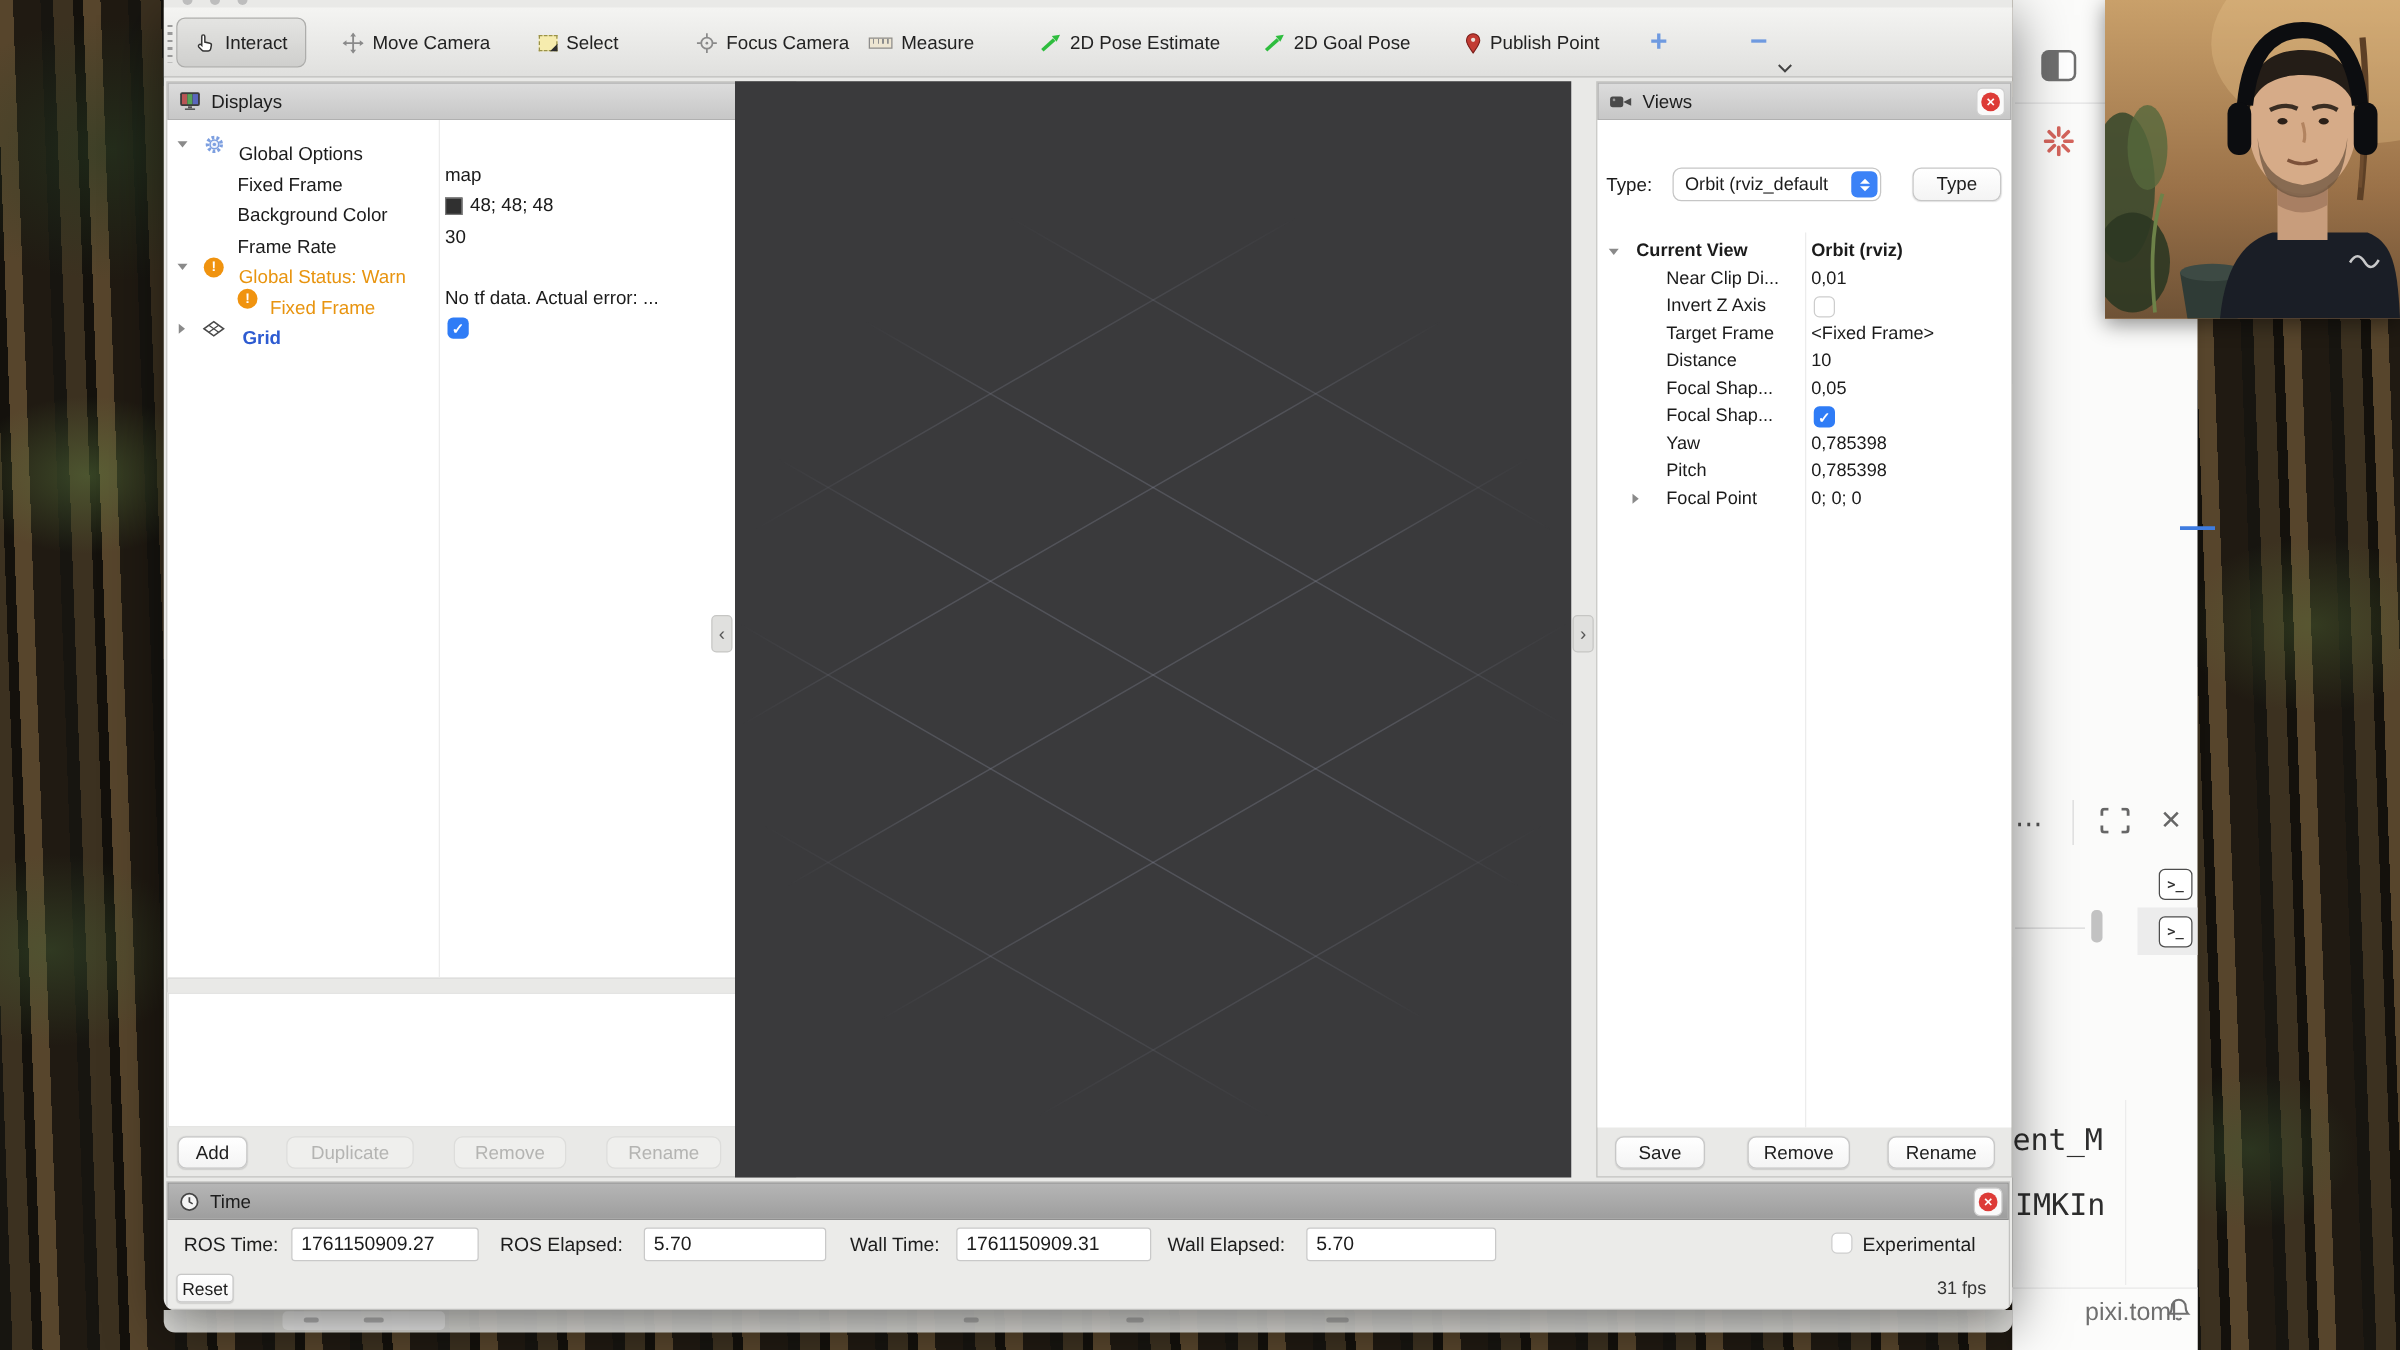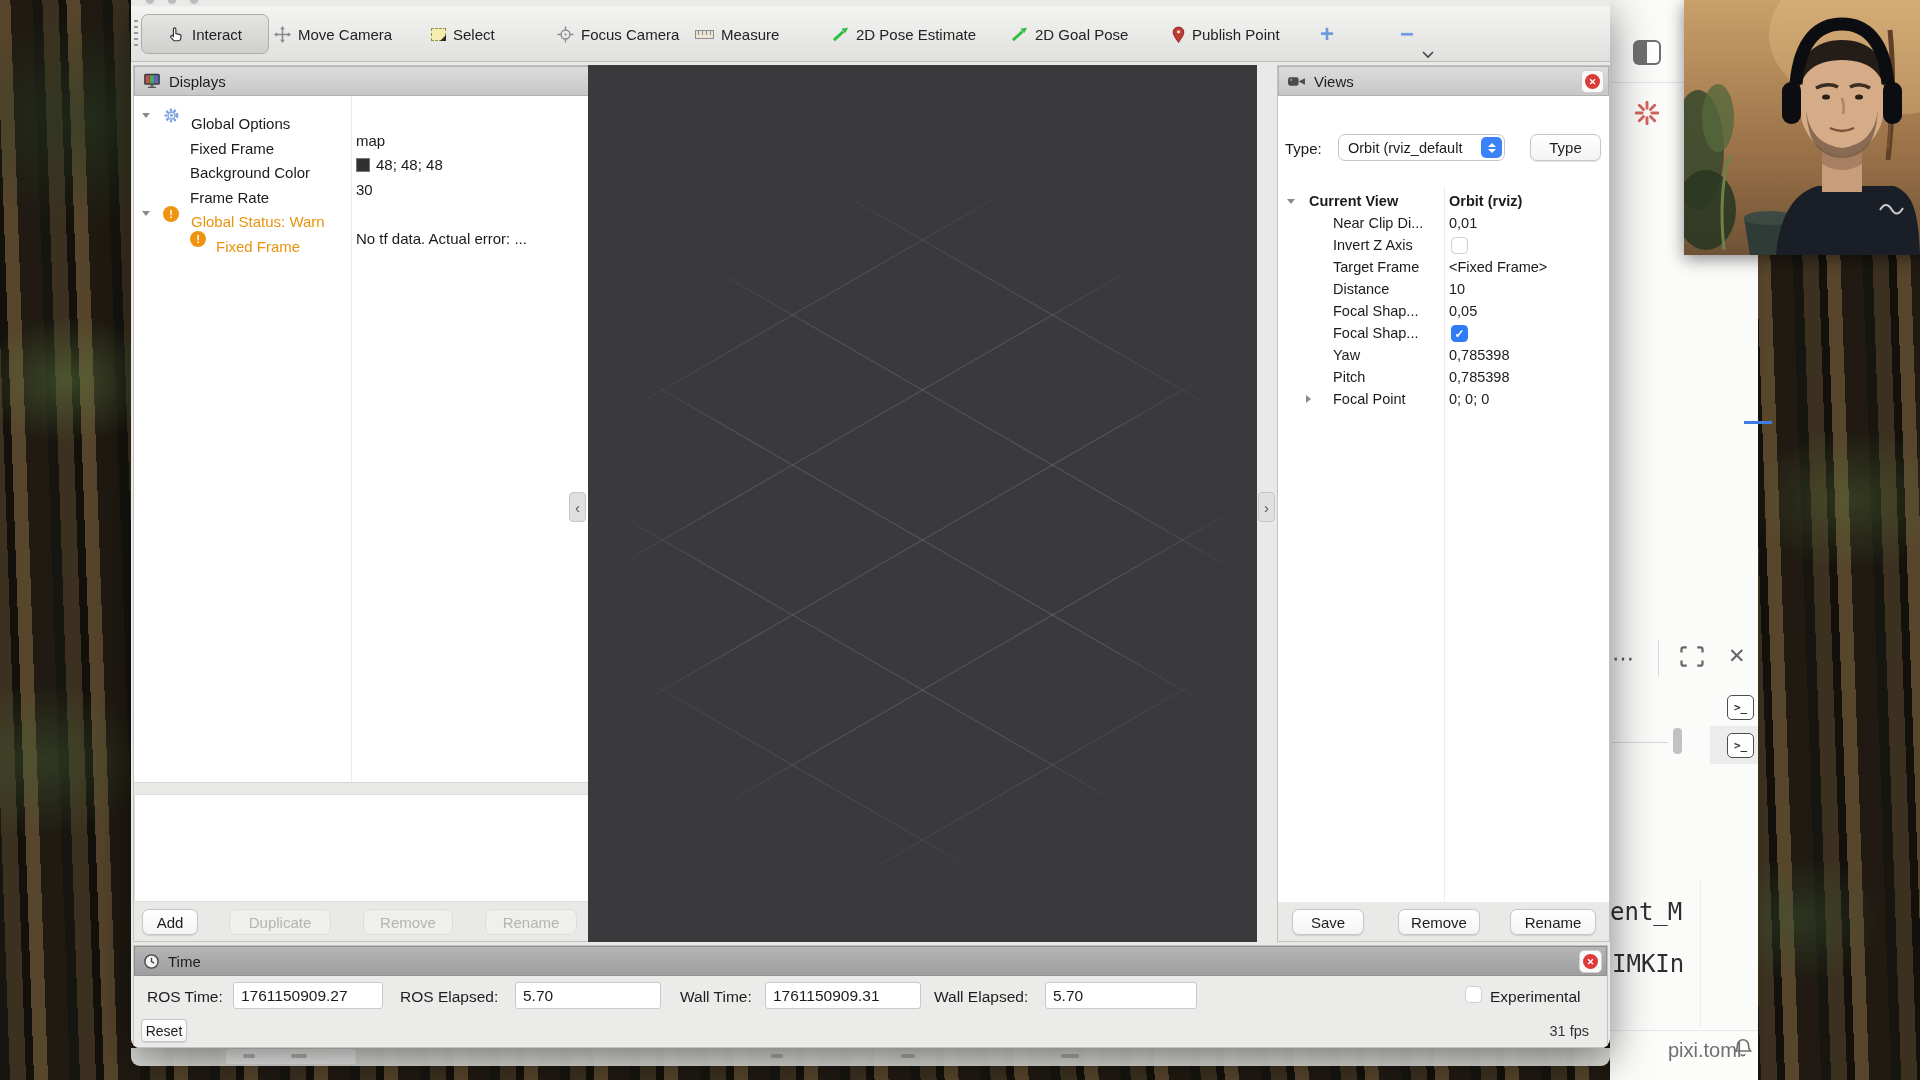--- a/index.html
+++ b/index.html
@@ -51,21 +51,21 @@
   #rviz { position:absolute; left:131px; top:0; width:1479px; height:1048px;
      background:#e9e9e7; border-radius:0 0 9px 9px; box-shadow:0 12px 44px rgba(0,0,0,.5);
      overflow:hidden; color:#1b1b1b; font-size:15px; }
   .tdot { position:absolute; top:-4px; width:8px; height:8px; border-radius:50%; background:#bdbdbd; }
 
   
   #toolbar { position:absolute; left:0; top:6px; width:1479px; height:56px;
      background:linear-gradient(#f4f4f2,#e0e0de); border-bottom:1px solid #bdbdbb; }
   .tb-item { position:absolute; top:8px; height:40px; display:flex; align-items:center; gap:7px;
      font-size:15px; color:#222; white-space:nowrap; }
-  .tb-sel { background:linear-gradient(#e4e4e2,#cfcfcd); border:1px solid #adadab; border-radius:7px; padding:0 26px; }
+  .tb-sel { background:linear-gradient(#e4e4e2,#cfcfcd); border:1px solid #adadab; border-radius:7px; padding:0 14px; }
   .tb-handle { position:absolute; left:3px; top:14px; width:4px; height:30px;
      background:repeating-linear-gradient(#9a9a9a 0 2px, transparent 2px 6px); }
   .sel-box { width:15px; height:13px; border:1.5px dashed #9a9248; background:#f6ecae; position:relative; }
   .sel-box i { position:absolute; right:-1px; bottom:-1px; width:0; height:0;
      border-left:6px solid transparent; border-bottom:6px solid #2b2b2b; }
   .ruler { width:19px; height:9px; background:#eee6d2; border:1px solid #8d8d8d; position:relative; }
   .ruler i { position:absolute; left:2px; top:0; right:2px; height:4px;
      background:repeating-linear-gradient(90deg, #8d8d8d 0 1px, transparent 1px 4px); }
   .tb-zoom { font-size:24px; font-weight:bold; color:#639; color:#6f9ae0; line-height:1; }
 
@@ -325,20 +325,31 @@
           <span class="warn-ic abs" style="left:29px;">!</span>
           <span class="tlabel warn-txt abs" style="left:57px;">Global Status: Warn</span>
         </div>
 
         <div class="trow" style="top:130px;">
           <span class="warn-ic abs" style="left:56px;">!</span>
           <span class="tlabel warn-txt abs" style="left:82px;">Fixed Frame</span>
           <span class="tval" style="left:222px;">No tf data.  Actual error: ...</span>
         </div>
 
+        <div class="trow" style="top:154px;">
+          <span class="abs" style="left:9px;">
+              <i class="chev-r" style="display:block;"></i>
+            </span>
+          <svg class="abs" style="left:28px;top:6px;" width="18" height="14" viewBox="0 0 16 12">
+            <path d="M8 1L15 6 8 11 1 6z" fill="none" stroke="#4a4a4a" stroke-width="1.1"></path>
+            <path d="M4.5 3.5l7 5M11.5 3.5l-7 5" stroke="#4a4a4a" stroke-width=".9"></path>
+          </svg>
+          <span class="tlabel grid-label abs" style="left:60px;">Grid</span>
+          <span class="cb abs on" style="left:224px;top:4px;"></span>
+        </div>
       </div>
 
       <div class="helpbox"></div>
 
       <div class="mac-btn abs" style="left:8px;top:843px;width:56px;height:26px;">Add</div>
       <div class="mac-btn disabled abs" style="left:95px;top:843px;width:102px;height:26px;">Duplicate</div>
       <div class="mac-btn disabled abs" style="left:229px;top:843px;width:90px;height:26px;">Remove</div>
       <div class="mac-btn disabled abs" style="left:351px;top:843px;width:92px;height:26px;">Rename</div>
     </div>
 

